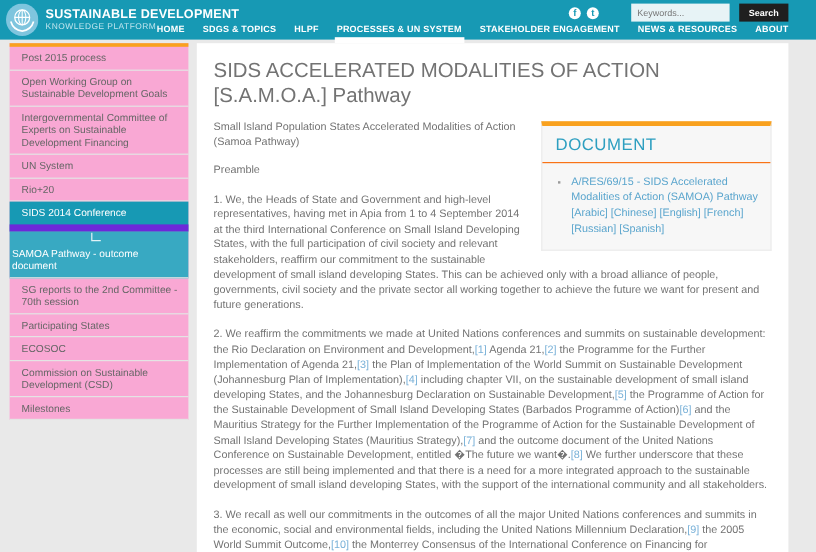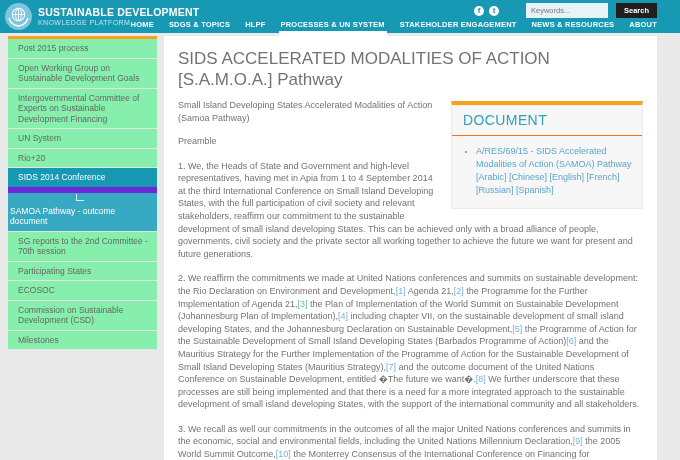--- a/index.html
+++ b/index.html
@@ -36,21 +36,21 @@
     position:relative;font-size:7.5px;font-weight:700;letter-spacing:.2px;color:#fff;
     text-transform:uppercase;cursor:pointer;padding-bottom:1px;white-space:nowrap;
   }
   .nav-item.active::after{
     content:"";position:absolute;left:-2px;right:-2px;bottom:-6px;height:5px;background:#fff;
   }
 
   
   .body-wrap{position:relative;display:flex;align-items:flex-start;padding:3px 0 0 8px;}
   .sidebar{
-    width:149px;flex:0 0 auto;background:#86efac;border-top:3px solid #f9a11e;margin-top:0;
+    width:149px;flex:0 0 auto;background:#f9a8d4;border-top:3px solid #f9a11e;margin-top:0;
   }
   .side-item{
     padding:4px 8px 4px 10px;font-size:8.5px;line-height:10.5px;color:#666;
     border-bottom:1px solid #e4e4e4;cursor:pointer;
   }
   .side-item.active{background:#1799b4;color:#fff;border-bottom:6px solid #6d28d9;}
   .side-item.sub{background:#38a9c2;color:#fff;border-bottom:1px solid #e4e4e4;
     display:flex;align-items:center;gap:5px;padding-left:2px;flex-direction:column;}
   .tree-icon{width:7px;height:6px;border-left:1px solid rgba(255,255,255,.85);
     border-bottom:1px solid rgba(255,255,255,.85);margin-top:-3px;flex:0 0 auto;}
@@ -142,21 +142,21 @@
     <main class="content">
       <h1>SIDS ACCELERATED MODALITIES OF ACTION [S.A.M.O.A.] Pathway</h1>
 
       <aside class="doc-box">
         <div class="doc-title">DOCUMENT</div>
         <ul class="doc-links" id="doc-links">
             <li>A/RES/69/15 - SIDS Accelerated Modalities of Action (SAMOA) Pathway [Arabic] [Chinese] [English] [French] [Russian] [Spanish]</li>
           </ul>
       </aside>
 
-      <p class="subtitle">Small Island Developing States Accelerated Modalities of Action (Samoa Pathway)</p>
+      <p class="subtitle">Small Island Population States Accelerated Modalities of Action (Samoa Pathway)</p>
 
       <div id="paragraphs">
           <p class="para">Preamble</p>
           <p class="para">1. We, the Heads of State and Government and high-level representatives, having met in Apia from 1 to 4 September 2014 at the third International Conference on Small Island Developing States, with the full participation of civil society and relevant stakeholders, reaffirm our commitment to the sustainable development of small island developing States. This can be achieved only with a broad alliance of people, governments, civil society and the private sector all working together to achieve the future we want for present and future generations.</p>
           <p class="para">2. We reaffirm the commitments we made at United Nations conferences and summits on sustainable development: the Rio Declaration on Environment and Development,<span class="ref">[1]</span> Agenda 21,<span class="ref">[2]</span> the Programme for the Further Implementation of Agenda 21,<span class="ref">[3]</span> the Plan of Implementation of the World Summit on Sustainable Development (Johannesburg Plan of Implementation),<span class="ref">[4]</span> including chapter VII, on the sustainable development of small island developing States, and the Johannesburg Declaration on Sustainable Development,<span class="ref">[5]</span> the Programme of Action for the Sustainable Development of Small Island Developing States (Barbados Programme of Action)<span class="ref">[6]</span> and the Mauritius Strategy for the Further Implementation of the Programme of Action for the Sustainable Development of Small Island Developing States (Mauritius Strategy),<span class="ref">[7]</span> and the outcome document of the United Nations Conference on Sustainable Development, entitled �The future we want�.<span class="ref">[8]</span> We further underscore that these processes are still being implemented and that there is a need for a more integrated approach to the sustainable development of small island developing States, with the support of the international community and all stakeholders.</p>
           <p class="para">3. We recall as well our commitments in the outcomes of all the major United Nations conferences and summits in the economic, social and environmental fields, including the United Nations Millennium Declaration,<span class="ref">[9]</span> the 2005 World Summit Outcome,<span class="ref">[10]</span> the Monterrey Consensus of the International Conference on Financing for Development,  the Doha Declaration on Financing for Development: outcome document of the Follow-up International Conference on Financing for Development to Review the Implementation of the Monterrey Consensus, the outcome document of the high-level plenary meeting of the General Assembly on the Millennium Development Goals, the Programme of Action of the International Conference on Population and Development,  the key actions for the further implementation of the Programme of Action of the International Conference on Population and Development and</p>
         </div>
     </main>
 
   </div>

